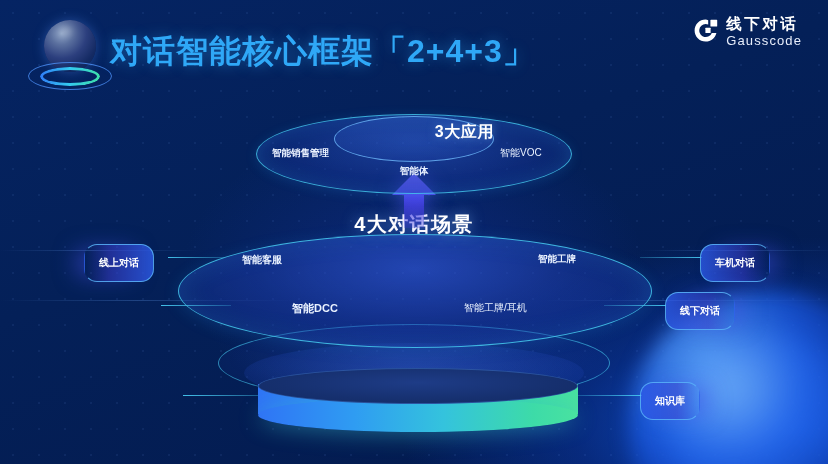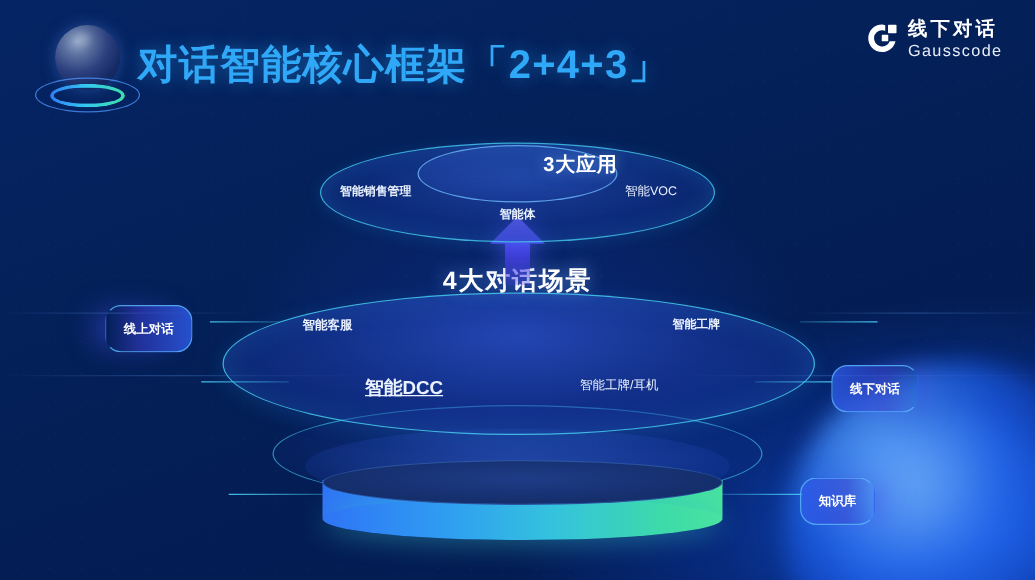--- a/index.html
+++ b/index.html
@@ -119,21 +119,21 @@
     background:radial-gradient(ellipse at 50% 30%, rgba(52,92,220,.58) 0%, rgba(30,62,175,.46) 50%, rgba(16,42,130,.34) 100%);
     box-shadow:0 0 24px rgba(50,160,240,.18) inset, 0 3px 16px rgba(40,150,240,.18);
   }
   #lab-4scene{
     position:absolute; left:0; top:115px; width:828px; text-align:center;
     font-size:20px; font-weight:700; color:#ffffff; letter-spacing:1.4px;
     text-shadow:0 0 14px rgba(130,195,255,.55);
   }
   #lab-kefu{ position:absolute; left:242px; top:157px; font-size:10px; font-weight:700; color:#eaf2ff; white-space:nowrap; }
   #lab-cabin{ position:absolute; left:538px; top:157px; font-size:9.5px; font-weight:700; color:#eaf2ff; white-space:nowrap; }
-  #lab-dcc{ position:absolute; left:292px; top:205px; font-size:15px; font-weight:700; color:#eaf2ff; white-space:nowrap;text-decoration:underline; }
+  #lab-dcc{ position:absolute; left:292px; top:205px; font-size:11px; font-weight:700; color:#eaf2ff; white-space:nowrap; }
   #lab-badge{ position:absolute; left:464px; top:205px; font-size:10px; font-weight:400; color:#eaf2ff; white-space:nowrap; }
 
   
   #ring-mid{
     position:absolute; left:218px; top:228px; width:392px; height:78px;
     border-radius:50%;
     border:1.1px solid rgba(70,200,238,.62);
     background:radial-gradient(ellipse at 50% 45%, rgba(44,84,205,.30) 0%, rgba(18,46,135,.16) 70%, rgba(10,34,100,0) 100%);
   }
   #ring-mid2{
@@ -279,17 +279,18 @@
     </div>
 
     <div class="connector" id="conn-online"></div>
     <div class="connector" id="conn-call"></div>
     <div class="connector connector-r" id="conn-car"></div>
     <div class="connector connector-r" id="conn-offline"></div>
     <div class="connector" id="conn-llm"></div>
     <div class="connector connector-r" id="conn-kb"></div>
 
     <div class="pill pill-l" id="pill-online">线上对话</div>
+    <div class="pill pill-r" id="pill-car">车机对话</div>
     <div class="pill pill-r" id="pill-offline">线下对话</div>
     <div class="pill pill-r" id="pill-kb">知识库</div>
 
   </div>
 </div>
 
 </body></html>

